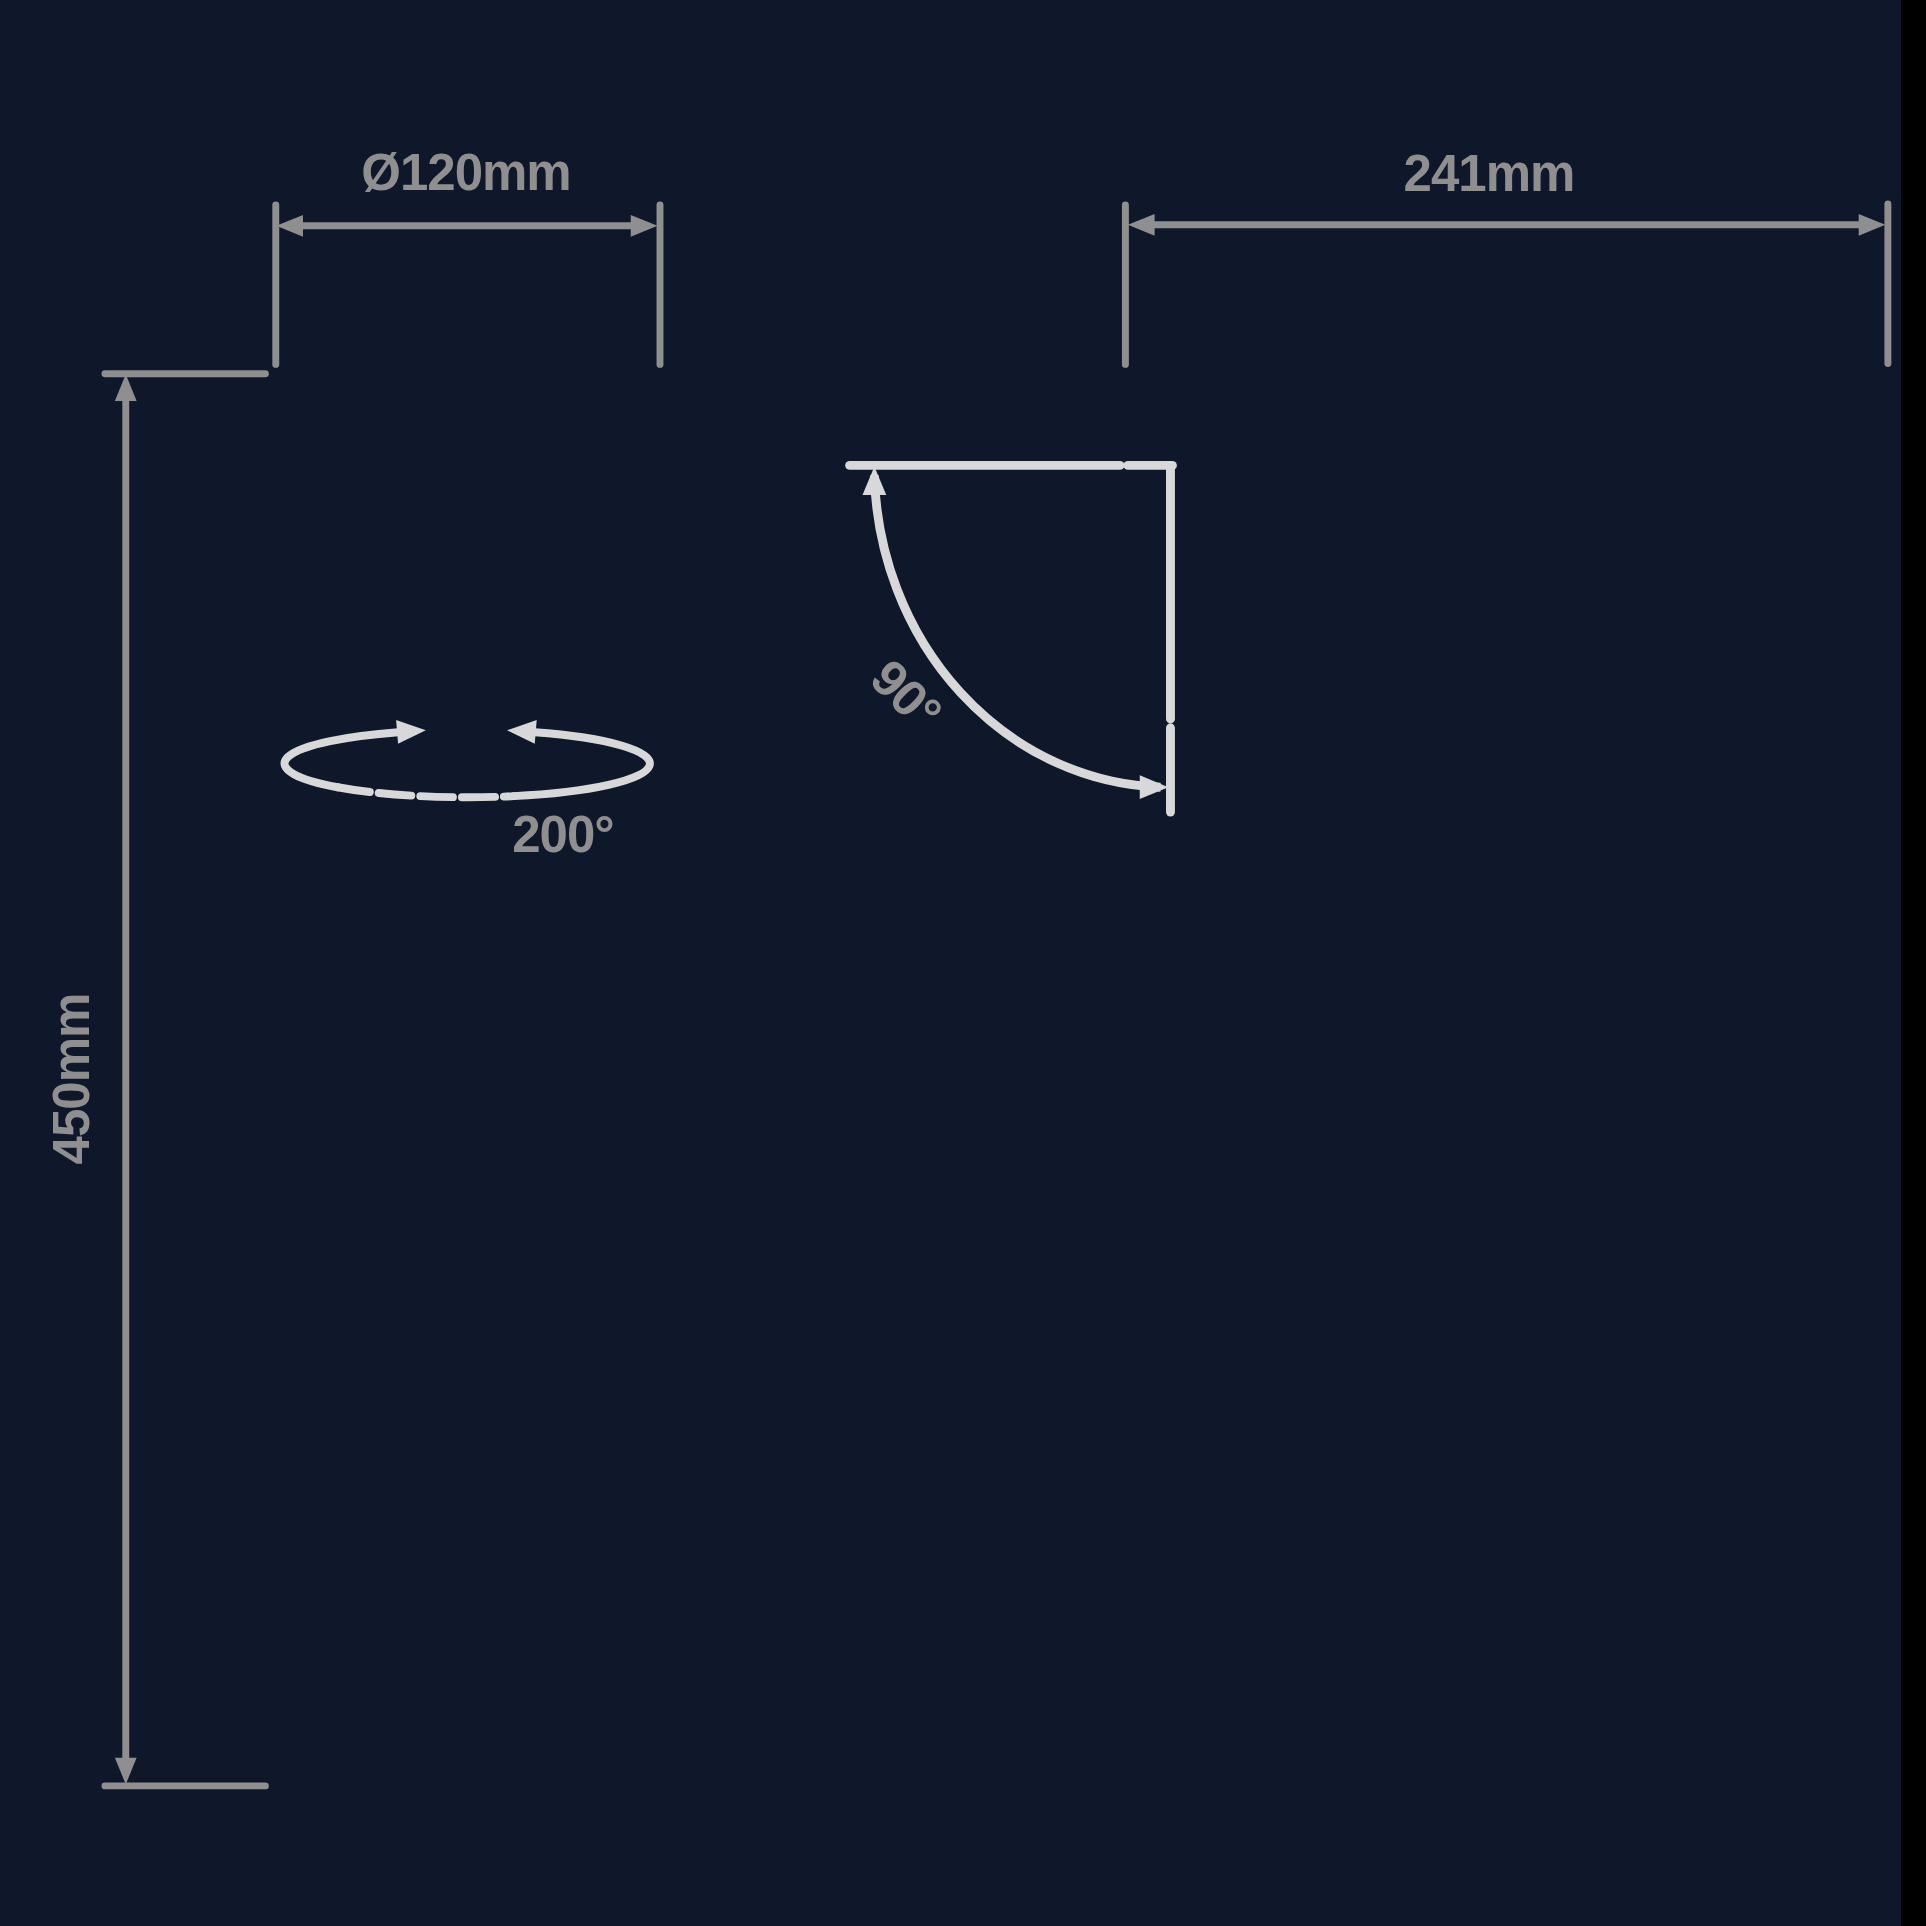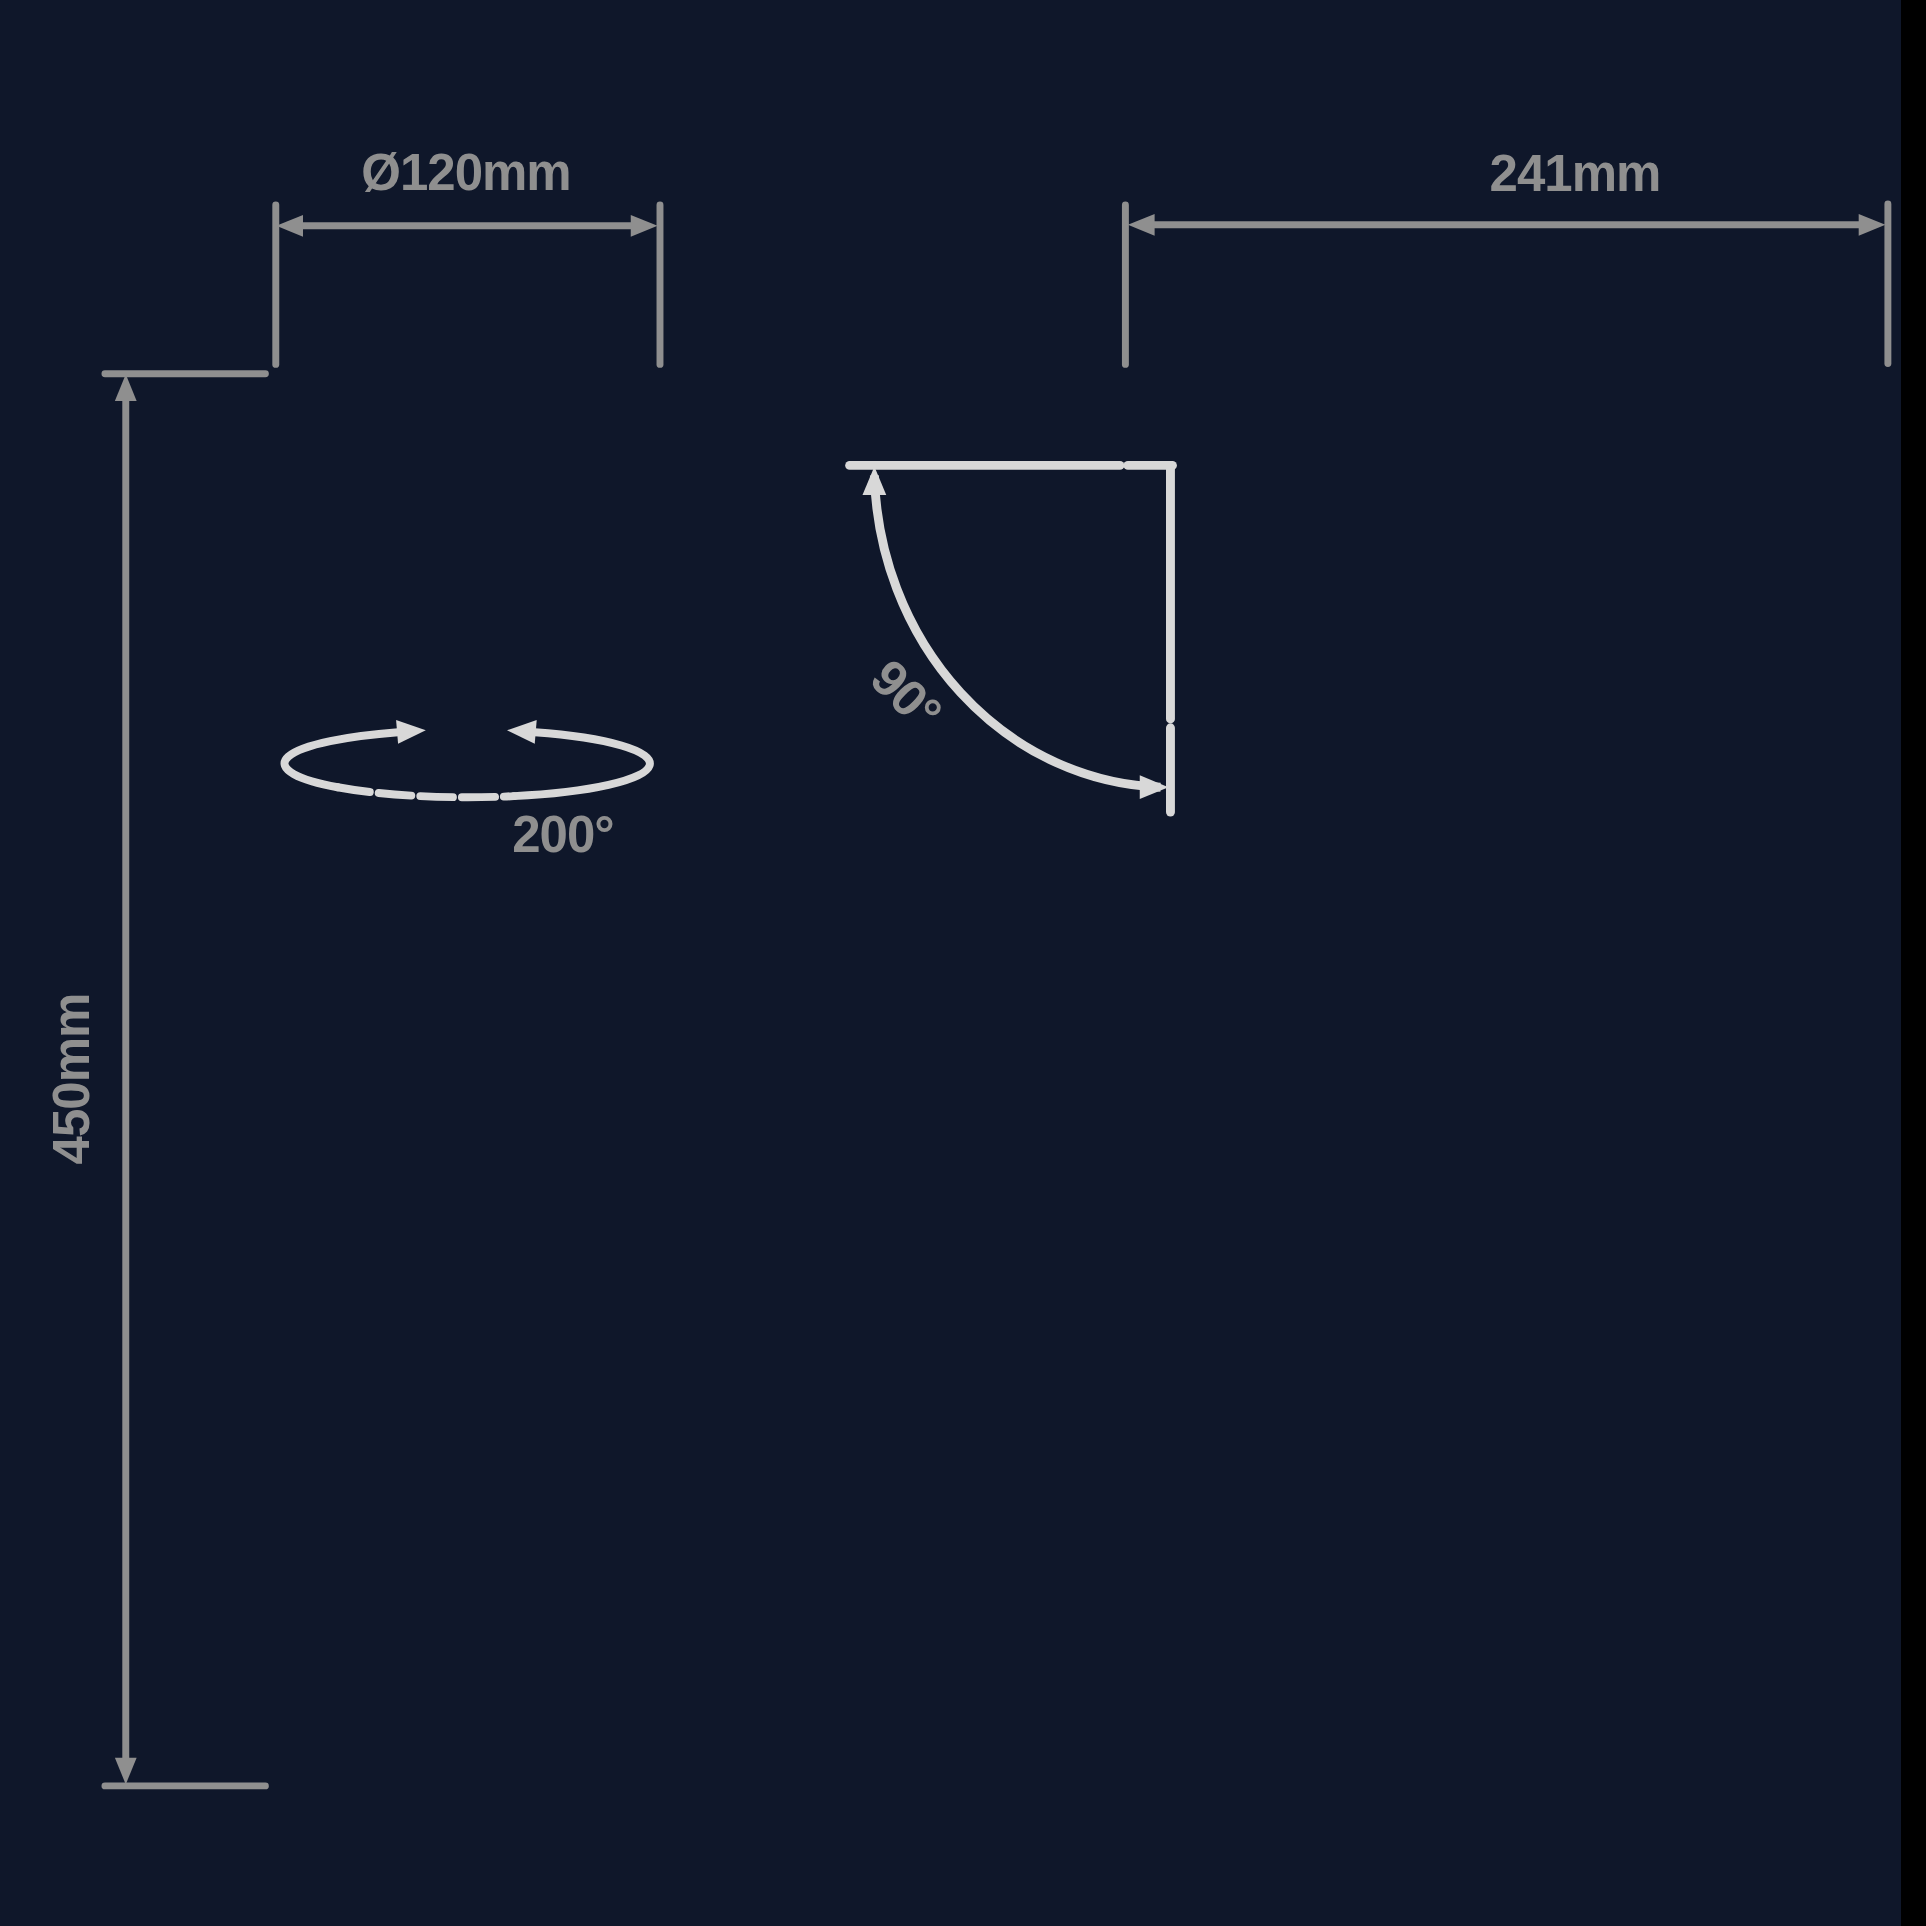--- a/index.html
+++ b/index.html
@@ -84,21 +84,21 @@
       <line x1="1182" y1="472" x2="1182" y2="726" stroke="#d8d8d8" stroke-width="9" stroke-linecap="round"></line>
       <line x1="1182" y1="735" x2="1182" y2="820" stroke="#d8d8d8" stroke-width="9" stroke-linecap="round"></line>
       <path d="M 883 480 A 299 325 0 0 0 1172 795" fill="none" stroke="#d8d8d8" stroke-width="9"></path>
       <polygon points="883,471 871,500 895,500" fill="#d8d8d8"></polygon>
       <polygon points="1180,795 1151,783 1151,807" fill="#d8d8d8"></polygon>
     </g>
   </svg>
 
   <div class="dim-label" style="left:466px; top:172px;">Ø120mm</div>
 
-  <div class="dim-label" style="left:1575px; top:173px;text-align:center;">241mm</div>
+  <div class="dim-label" style="left:1489px; top:173px;text-align:center;">241mm</div>
 
   <div class="dim-label rot-ccw90" style="left:71px; top:1079px;">450mm</div>
 
   <div class="dim-label" style="left:563px; top:834px;">200°</div>
 
   <div class="dim-label rot-cw45" style="left:906px; top:695px;">90°</div>
 
 </div>
 
 

